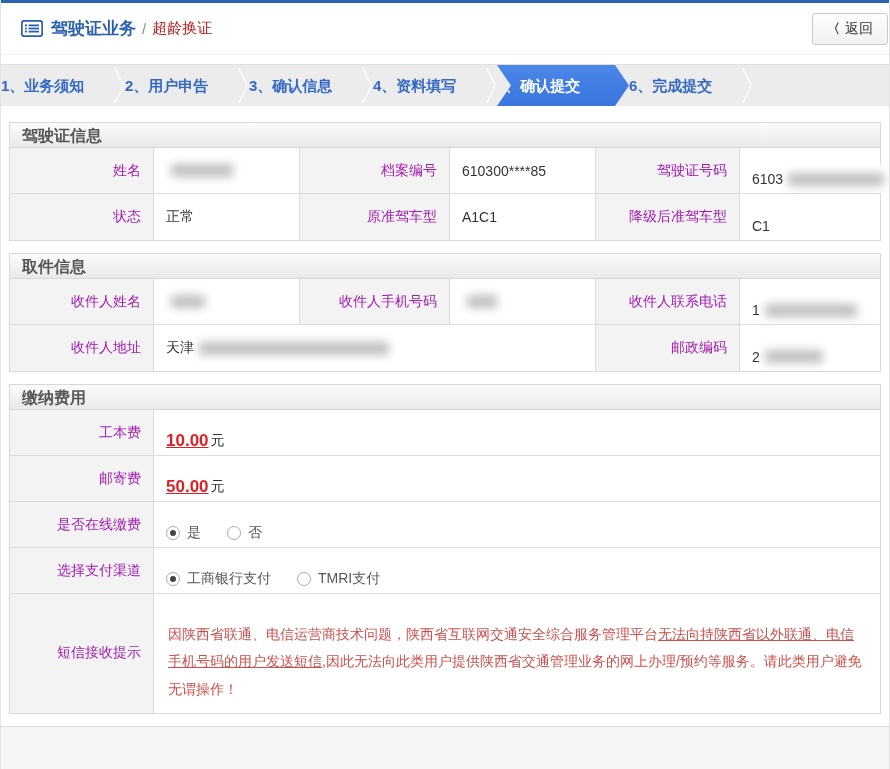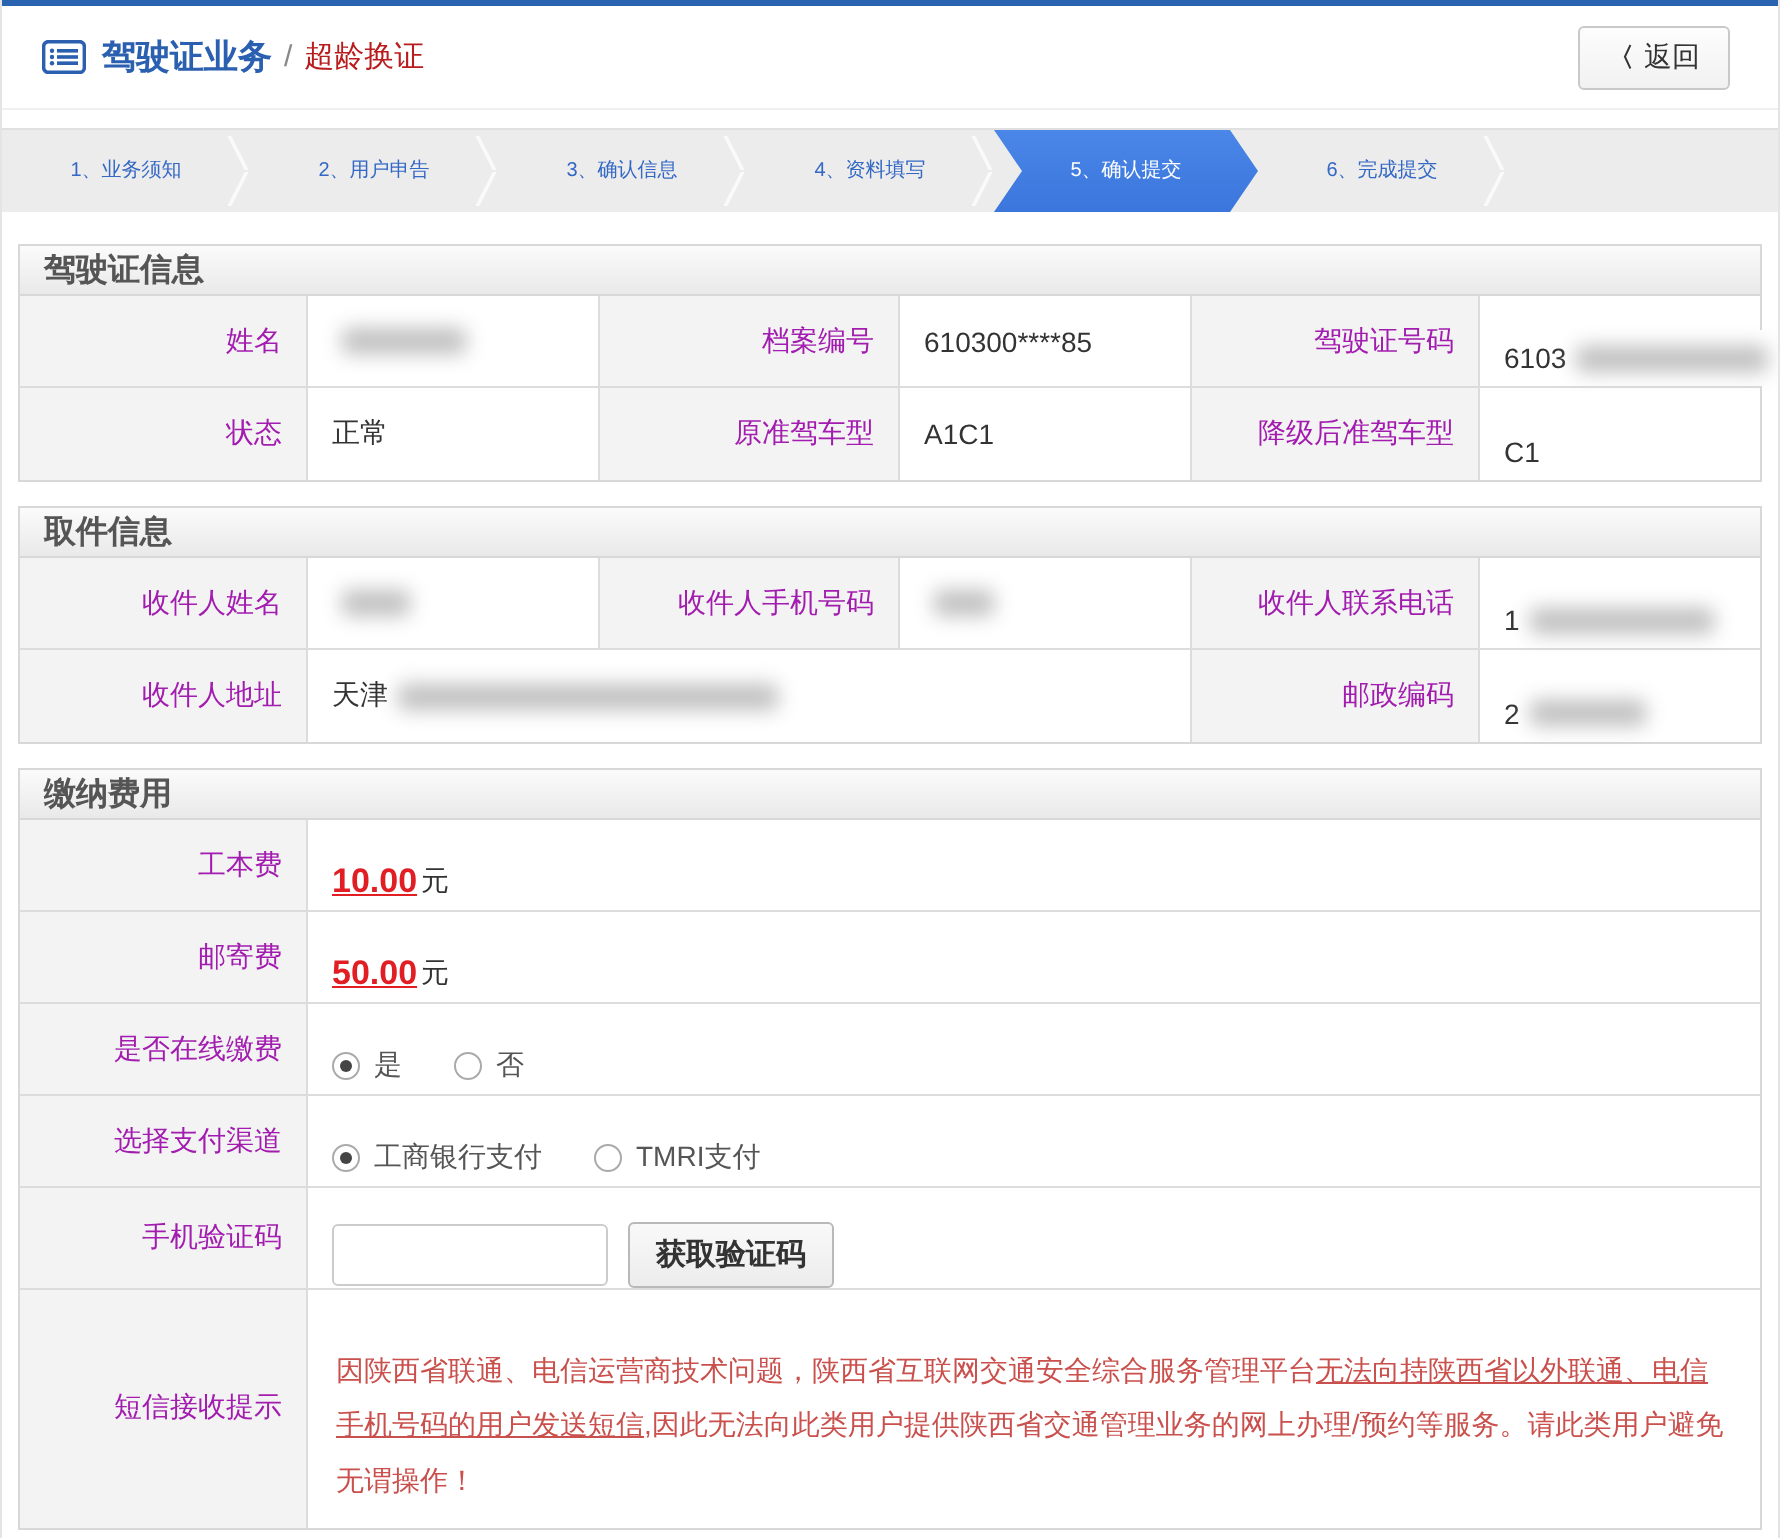--- a/index.html
+++ b/index.html
@@ -4,31 +4,31 @@
 <style>
   * { box-sizing: border-box; margin: 0; padding: 0; }
   html,body { background:#fff; }
   body { font-family:"Liberation Sans","DejaVu Sans",sans-serif; font-size:14px; color:#333; }
   .page { width:890px; height:769px; margin:0 auto; border-left:1px solid #e4e4e4; border-right:1px solid #e4e4e4; display:flex; flex-direction:column; overflow:hidden; background:#fff; }
 
   
   .topbar { height:3px; background:#2a63b0; flex:none; }
 
   
-  .hdr { height:52px; display:flex; align-items:center; padding:0 24px 0 20px; flex:none; border-bottom:1px solid #f0f0f0; }
+  .hdr { height:52px; display:flex; align-items:center; padding:0 1px 0 20px; flex:none; border-bottom:1px solid #f0f0f0; }
   .hdr-icon { width:22px; height:17px; margin-right:8px; flex:none; }
   .hdr-title { color:#2b5fb0; font-size:17px; font-weight:bold; }
   .hdr-div { color:#888; margin:0 6px; font-size:15px; }
   .hdr-sub { color:#b91c1c; font-size:15px; }
   .back-btn { margin-left:auto; border:1px solid #c9c9c9; border-radius:3px; background:linear-gradient(#fdfdfd,#f1f1f1); padding:6px 14px; font-size:14px; color:#333; cursor:pointer; display:flex; align-items:center; gap:5px; }
   .back-btn .chev { font-weight:bold; font-size:13px; }
 
   
   .steps { height:42px; background:#ececec; border-top:1px solid #e0e0e0; display:flex; margin-top:9px; flex:none; }
-  .step { width:124px; flex:none; text-align:center; line-height:42px; color:#3468c5; font-weight:normal; font-size:10px; position:relative; }
+  .step { width:124px; flex:none; text-align:left; line-height:42px; color:#3468c5; font-weight:bold; font-size:15px; position:relative; }
   .step:not(.active)::after { content:''; position:absolute; right:5px; top:3px; height:17px; width:8px; border-right:2px solid #fafafa; transform:skewX(27deg); }
   .step:not(.active)::before { content:''; position:absolute; right:5px; bottom:3px; height:17px; width:8px; border-right:2px solid #fafafa; transform:skewX(-27deg); }
   .step.active { width:132px; background:linear-gradient(#4b87e8,#3a76dc); color:#fff;
     clip-path:polygon(14px 50%, 0 0, calc(100% - 14px) 0, 100% 50%, calc(100% - 14px) 100%, 0 100%); }
 
   
   .content { padding:16px 8px 0 8px; flex:none; }
   .section { border:1px solid #d8d8d8; margin-bottom:12px; background:#fff; }
   .sec-title { height:25px; line-height:25px; padding-left:12px; background:linear-gradient(#fbfbfb,#e9e9e9); border-bottom:1px solid #d8d8d8; color:#555; font-weight:bold; font-size:16px; }
   .row6 { display:grid; grid-template-columns:144px 146px 150px 146px 144px 1fr; min-height:46px; border-bottom:1px solid #dcdcdc; }
@@ -189,27 +189,20 @@
             <span class="dot"></span>
             <span>工商银行支付</span>
           </span>
           <span class="radio">
             <span class="dot"></span>
             <span>TMRI支付</span>
           </span>
         </div>
       </div>
 
-      <div class="row2">
-        <div class="lbl">手机验证码</div>
-        <div class="val">
-          <input class="code-input" type="text" value="" style="">
-          <button class="code-btn">获取验证码</button>
-        </div>
-      </div>
 
       <div class="row2">
         <div class="lbl">短信接收提示</div>
         <div class="val notice"><span>因陕西省联通、电信运营商技术问题，陕西省互联网交通安全综合服务管理平台</span><span class="ul">无法向持陕西省以外联通、电信手机号码的用户发送短信</span><span>,因此无法向此类用户提供陕西省交通管理业务的网上办理/预约等服务。请此类用户避免无谓操作！</span></div>
       </div>
     </div>
 
   </div>
 
   <div class="footer">

